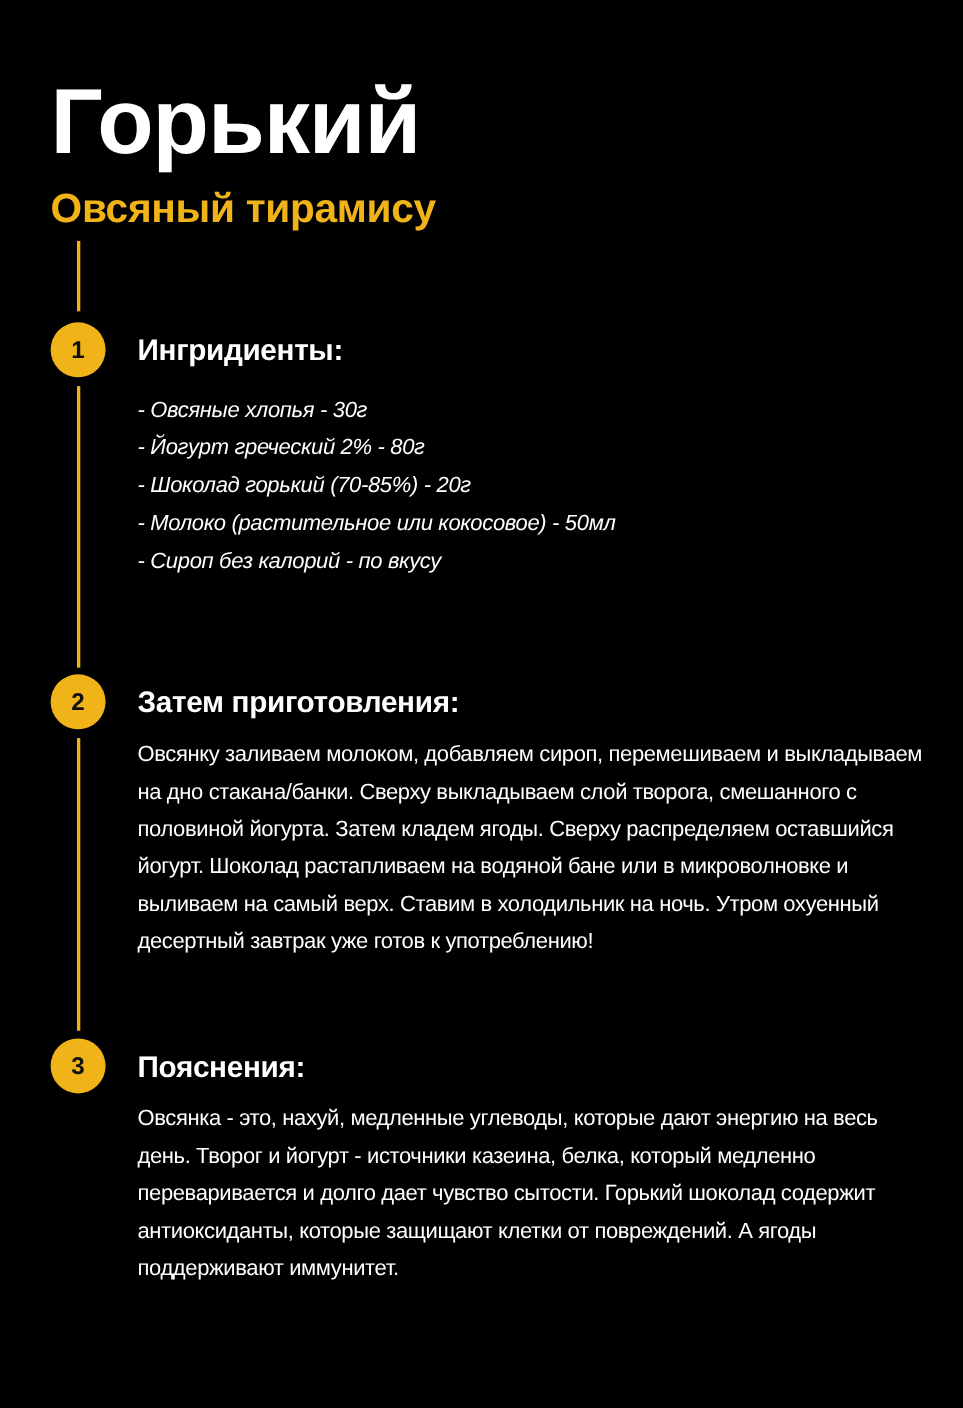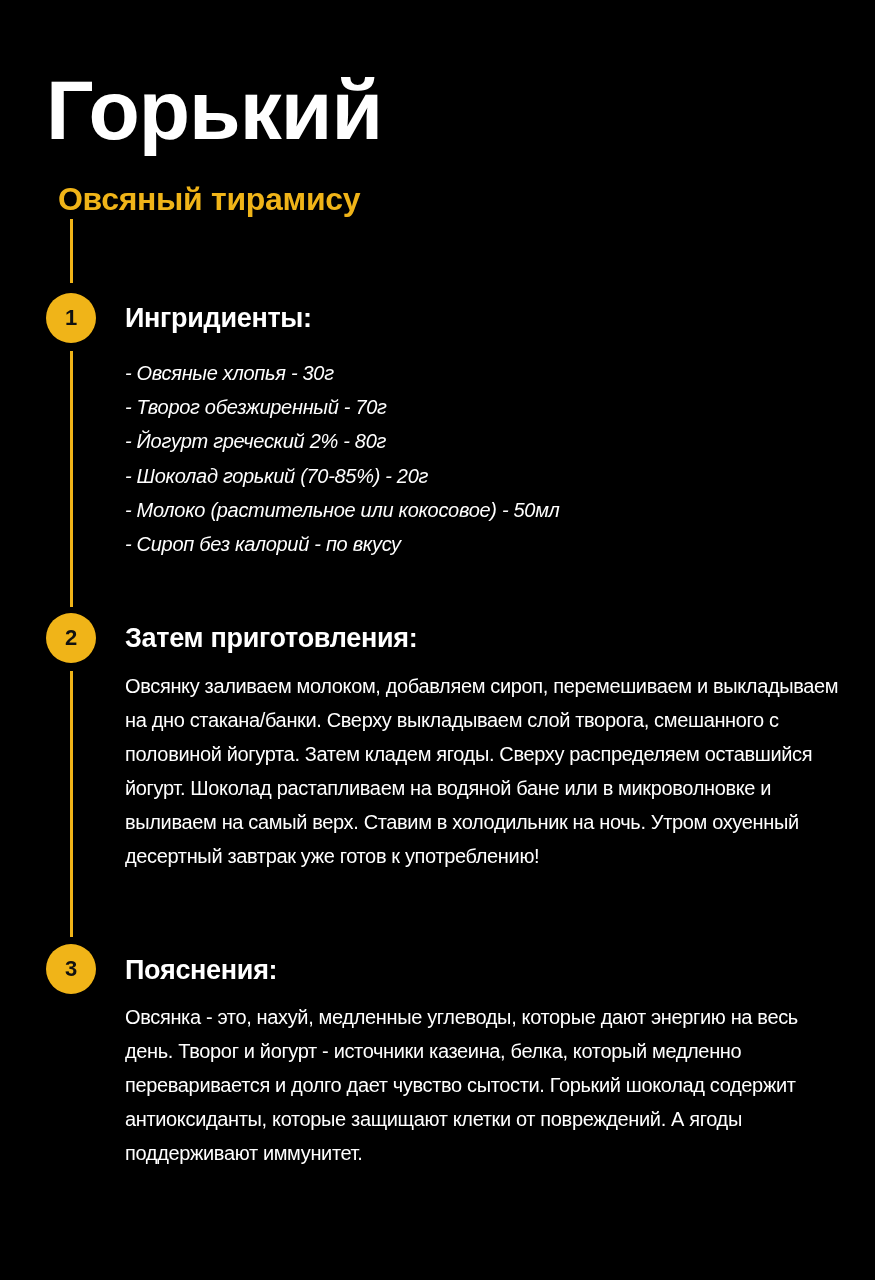--- a/index.html
+++ b/index.html
@@ -23,25 +23,25 @@
       font-weight: 700;
       letter-spacing: -1px;
       line-height: 1;
       color: #ffffff;
       margin: 0;
     }
     .subtitle {
       position: absolute;
       left: 46px;
       top: 171px;
-      font-size: 32px;
+      font-size: 37px;
       font-weight: 700;
       line-height: 1;
       color: #f0b418;
-      margin: 12px;
+      margin: 0;
       letter-spacing: -0.3px;
       text-align: right;
     }
     .line {
       position: absolute;
       left: 70px;
       width: 3px;
       background: #f0b418;
     }
     .circle {
@@ -104,21 +104,20 @@
 <div class="line" style="top:219px;height:64px;"></div>
 <div class="line" style="top:351px;height:256px;"></div>
 <div class="line" style="top:671px;height:266px;"></div>
 
 <div class="circle" style="top:293px;">
   <span>1</span>
 </div>
 <h3 class="heading" style="top:305px;">Ингридиенты:</h3>
 <ul class="ingredients">
   <li>- Овсяные хлопья - 30г</li>
-  <li>- Творог обезжиренный - 70г</li>
   <li>- Йогурт греческий 2% - 80г</li>
   <li>- Шоколад горький (70-85%) - 20г</li>
   <li>- Молоко (растительное или кокосовое) - 50мл</li>
   <li>- Сироп без калорий - по вкусу</li>
 </ul>
 
 <div class="circle" style="top:613px;">
   <span>2</span>
 </div>
 <h3 class="heading" style="top:625px;">Затем приготовления:</h3>

